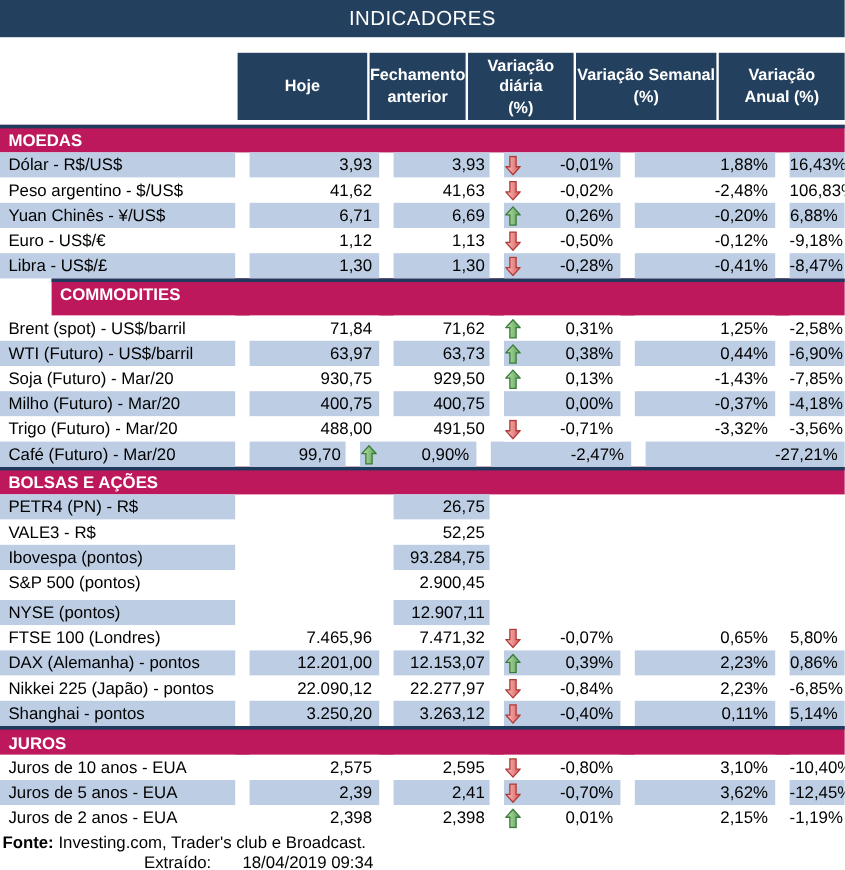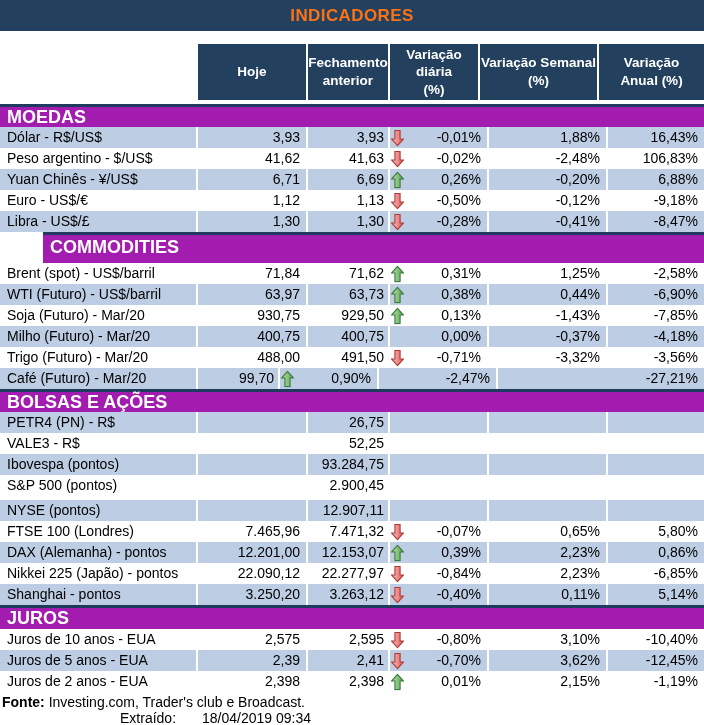--- a/index.html
+++ b/index.html
@@ -2,46 +2,46 @@
 <html><head>
 <meta charset="utf-8">
 <style>
   html,body{margin:0;padding:0;}
   body{
     width:704px;height:725px;background:#ffffff;
     font-family:"Liberation Sans",sans-serif;
     color:#000;overflow:hidden;
   }
   .title-bar{
-    height:31px;background:#23405F;color:#f97316;
+    height:31px;background:#23405F;color:#ffffff;
     display:flex;align-items:center;justify-content:center;
-    font-weight:bold;font-size:17px;letter-spacing:.4px;
+    font-weight:normal;font-size:17px;letter-spacing:.4px;
   }
   .header-gap{height:13px;}
   .col-headers{display:flex;gap:2px;height:56px;}
   .col-spacer{width:196px;flex:none;}
   .col-head{
     background:#23405F;color:#fff;font-weight:bold;font-size:13.5px;
     display:flex;align-items:center;justify-content:center;
     text-align:center;line-height:1.3;white-space:pre-line;
     box-sizing:border-box;flex:none;
   }
   .w-hoje{width:108px;} .w-fech{width:80px;} .w-vard{width:88px;}
   .w-vars{width:117px;} .w-vara{flex:1 1 auto;}
   .pre-band-gap{height:4px;}
 
   .band{
-    background:#a21caf;border-top:3px solid #1E3A5C;color:#fff;
-    font-weight:bold;font-size:18px;height:20px;
+    background:#be185d;border-top:3px solid #1E3A5C;color:#fff;
+    font-weight:bold;font-size:14px;height:20px;
     display:flex;align-items:center;padding-left:7px;box-sizing:content-box;
   }
   .section-commodities .band{height:26px;align-items:flex-start;padding-top:2px;margin-left:43px;}
   .section-juros .band{height:21px;}
 
-  .row{display:flex;gap:2px;height:21px;}
+  .row{display:flex;gap:12px;height:21px;align-items:flex-end;}
   .row.gapped{margin-top:4px;}
   .cell{
     box-sizing:border-box;overflow:hidden;white-space:nowrap;
     font-size:14px;line-height:21px;background:#fff;flex:none;
   }
   .row.alt .cell{background:#BDCEE4;}
   .c-label{width:196px;padding-left:7px;}
   .c-hoje{width:108px;text-align:right;padding-right:6px;}
   .c-fech{width:80px;text-align:right;padding-right:4px;}
   .c-vard{width:97px;text-align:right;padding-right:6px;position:relative;}

